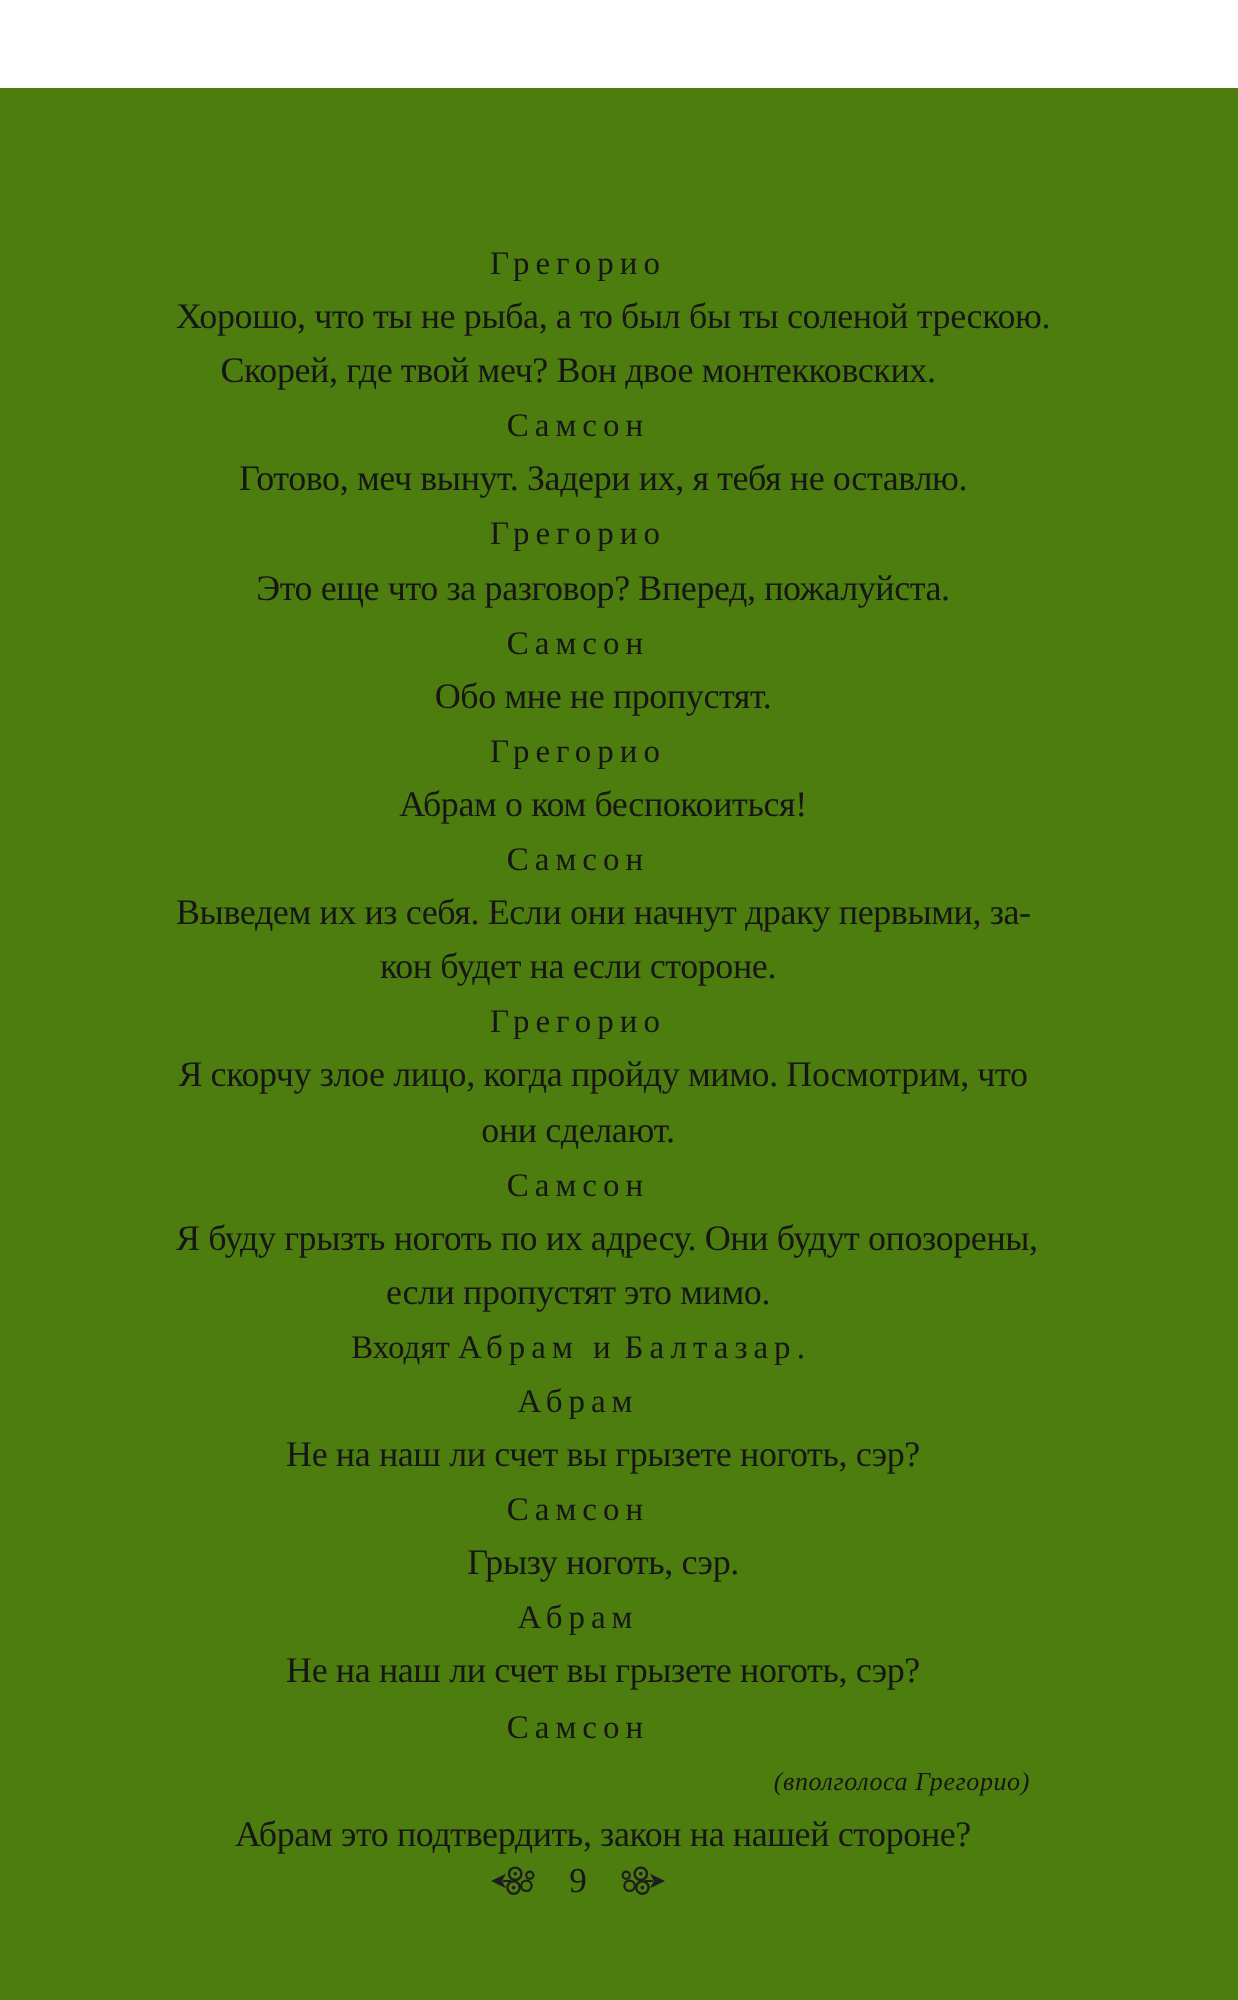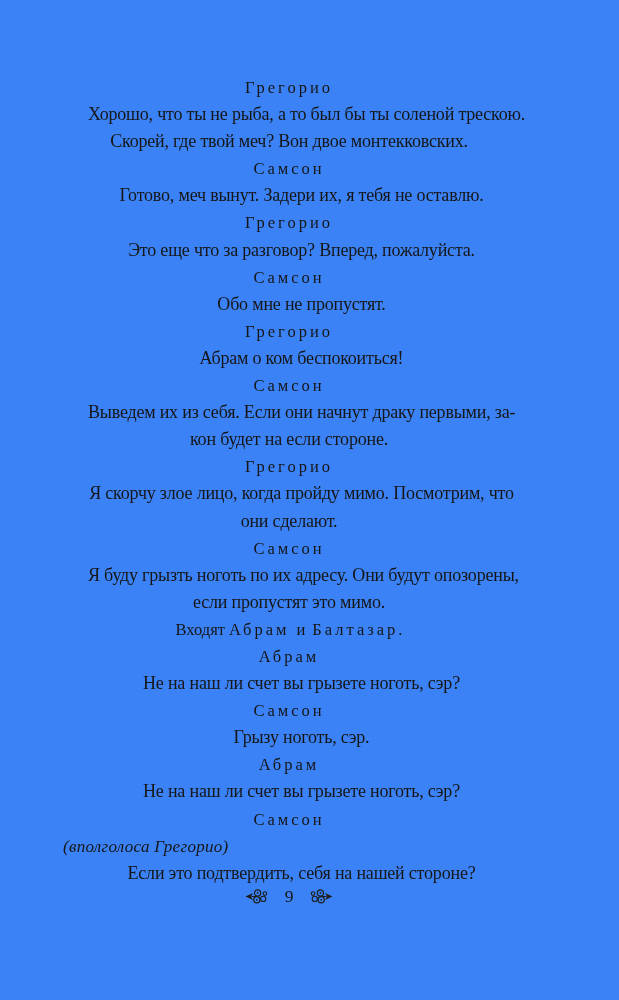--- a/index.html
+++ b/index.html
@@ -6,21 +6,22 @@
   body {
     width: 619px; height: 1000px;
     background: #ffffff;
     position: relative;
     font-family: "Liberation Serif", "DejaVu Serif", serif;
     color: #161616;
     overflow: hidden;
   }
   .page {
     position: absolute; inset: 0;
-    background: #3b82f6;
+    background: #4d7c0f;
+    margin-top: 44px;
   }
   .text-column {
     position: absolute;
     left: 63px; top: 74px;
     width: 452px;
   }
   .speaker {
     text-align: center;
     font-size: 16.5px;
     line-height: 27.1px;
@@ -37,23 +38,23 @@
   }
   .stage {
     text-align: center;
     font-size: 16.5px;
     line-height: 27.1px;
   }
   .stage-verb { margin-right: 4px; }
   .stage-name { letter-spacing: 3px; }
   .stage-conj { margin: 0 7px; }
   .remark {
-    text-align: left;
+    text-align: right;
     font-style: italic;
-    font-size: 17px;
+    font-size: 13px;
     line-height: 27.1px;
     letter-spacing: 0.3px;
   }
   .footer {
     position: absolute;
     left: 63px; top: 887px;
     width: 452px;
     display: flex;
     align-items: center;
     justify-content: center;
@@ -109,21 +110,21 @@
     <p class="para">Не на наш ли счет вы грызете ноготь, сэр?</p>
 
     <div class="speaker">Самсон</div>
     <p class="para">Грызу ноготь, сэр.</p>
 
     <div class="speaker">Абрам</div>
     <p class="para">Не на наш ли счет вы грызете ноготь, сэр?</p>
 
     <div class="speaker">Самсон</div>
     <div class="remark">(вполголоса Грегорио)</div>
-    <p class="para">Если это подтвердить, себя на нашей стороне?</p>
+    <p class="para">Абрам это подтвердить, закон на нашей стороне?</p>
 
   </main>
 
   <footer class="footer">
     <span class="fleuron">
       <svg width="27" height="17" viewBox="0 0 27 17" aria-hidden="true">
         <path d="M0.5 8.5 L8 4.9 L6 8.5 L8 12.1 Z" fill="#1d1d1d"></path>
         <line x1="6.5" y1="8.5" x2="10.5" y2="8.5" stroke="#1d1d1d" stroke-width="1"></line>
         <circle cx="12.6" cy="4.9" r="3.1" fill="none" stroke="#1d1d1d" stroke-width="1.2"></circle>
         <circle cx="12.6" cy="4.9" r="0.9" fill="#1d1d1d"></circle>

